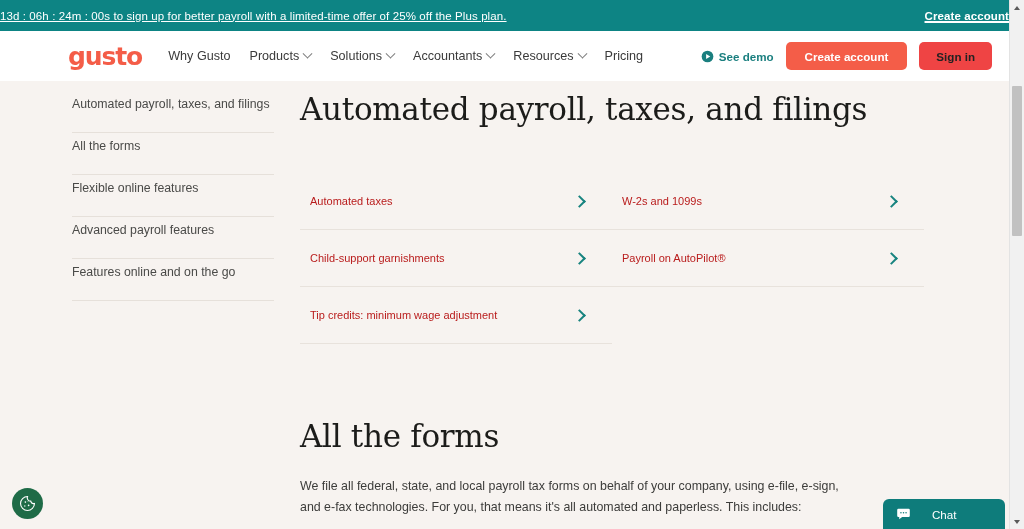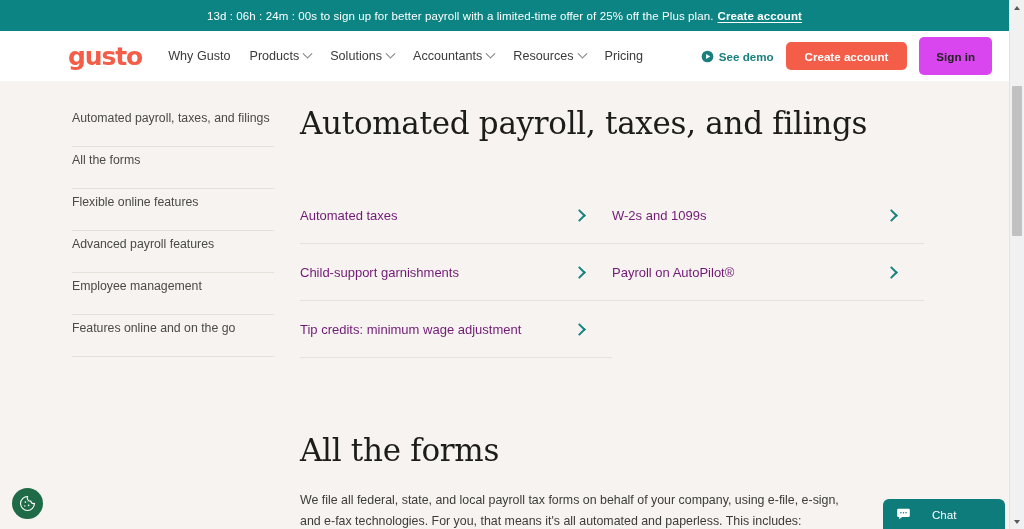--- a/index.html
+++ b/index.html
@@ -25,25 +25,26 @@
     overflow: hidden;
     background: #F7F3F0;
   }
 
   
   .promo-banner {
     height: 31px;
     background: #0D8484;
     display: flex;
     align-items: center;
-    justify-content: center;
+    justify-content: space-between;
     color: #ffffff;
     font-size: 11.5px;
     letter-spacing: .1px;
     white-space: nowrap;
+    text-decoration: underline;
   }
   .promo-banner .promo-text { font-weight: 400; }
   .promo-banner .promo-cta {
     color: #ffffff;
     font-weight: 700;
     text-decoration: underline;
     text-underline-offset: 2px;
     margin-left: 4px;
     cursor: pointer;
   }
@@ -116,30 +117,30 @@
     white-space: nowrap;
     font-family: "Liberation Sans", sans-serif;
   }
   .btn-primary {
     background: #F45D48;
     color: #ffffff;
     height: 28px;
     padding: 0 19px;
   }
   .btn-secondary {
-    background: #d946ef;
+    background: #ef4444;
     color: #222222;
-    height: 38px;
+    height: 28px;
     padding: 0 17px;
   }
 
   
   .page-body {
     display: flex;
-    padding-top: 24px;
+    padding-top: 10px;
     background: #F7F3F0;
     height: 386px;
   }
 
   
   .sidebar {
     width: 300px;
     padding-left: 72px;
     padding-top: 0;
     flex: 0 0 300px;
@@ -182,23 +183,24 @@
   .link-row {
     height: 57px;
     border-bottom: 1px solid #E8E2DC;
     display: flex;
     align-items: center;
     justify-content: space-between;
     padding-right: 22px;
     cursor: pointer;
   }
   .link-row .link-label {
-    font-size: 13px;
-    color: #701a75;
+    font-size: 11px;
+    color: #b91c1c;
     white-space: nowrap;
+    margin-left: 10px;
   }
   .chev {
     flex: 0 0 auto;
     width: 9px; height: 9px;
     border-right: 2px solid #17837F;
     border-top: 2px solid #17837F;
     transform: rotate(45deg);
     margin-right: 6px;
   }
 
@@ -342,23 +344,20 @@
         <span>Automated payroll, taxes, and filings</span>
       </div>
       <div class="sidebar-item">
         <span>All the forms</span>
       </div>
       <div class="sidebar-item">
         <span>Flexible online features</span>
       </div>
       <div class="sidebar-item">
         <span>Advanced payroll features</span>
-      </div>
-      <div class="sidebar-item">
-        <span>Employee management</span>
       </div>
       <div class="sidebar-item">
         <span>Features online and on the go</span>
       </div>
     </aside>
 
     <main class="main-col">
       <h1 class="section-title">Automated payroll, taxes, and filings</h1>
 
       <div class="link-grid">

